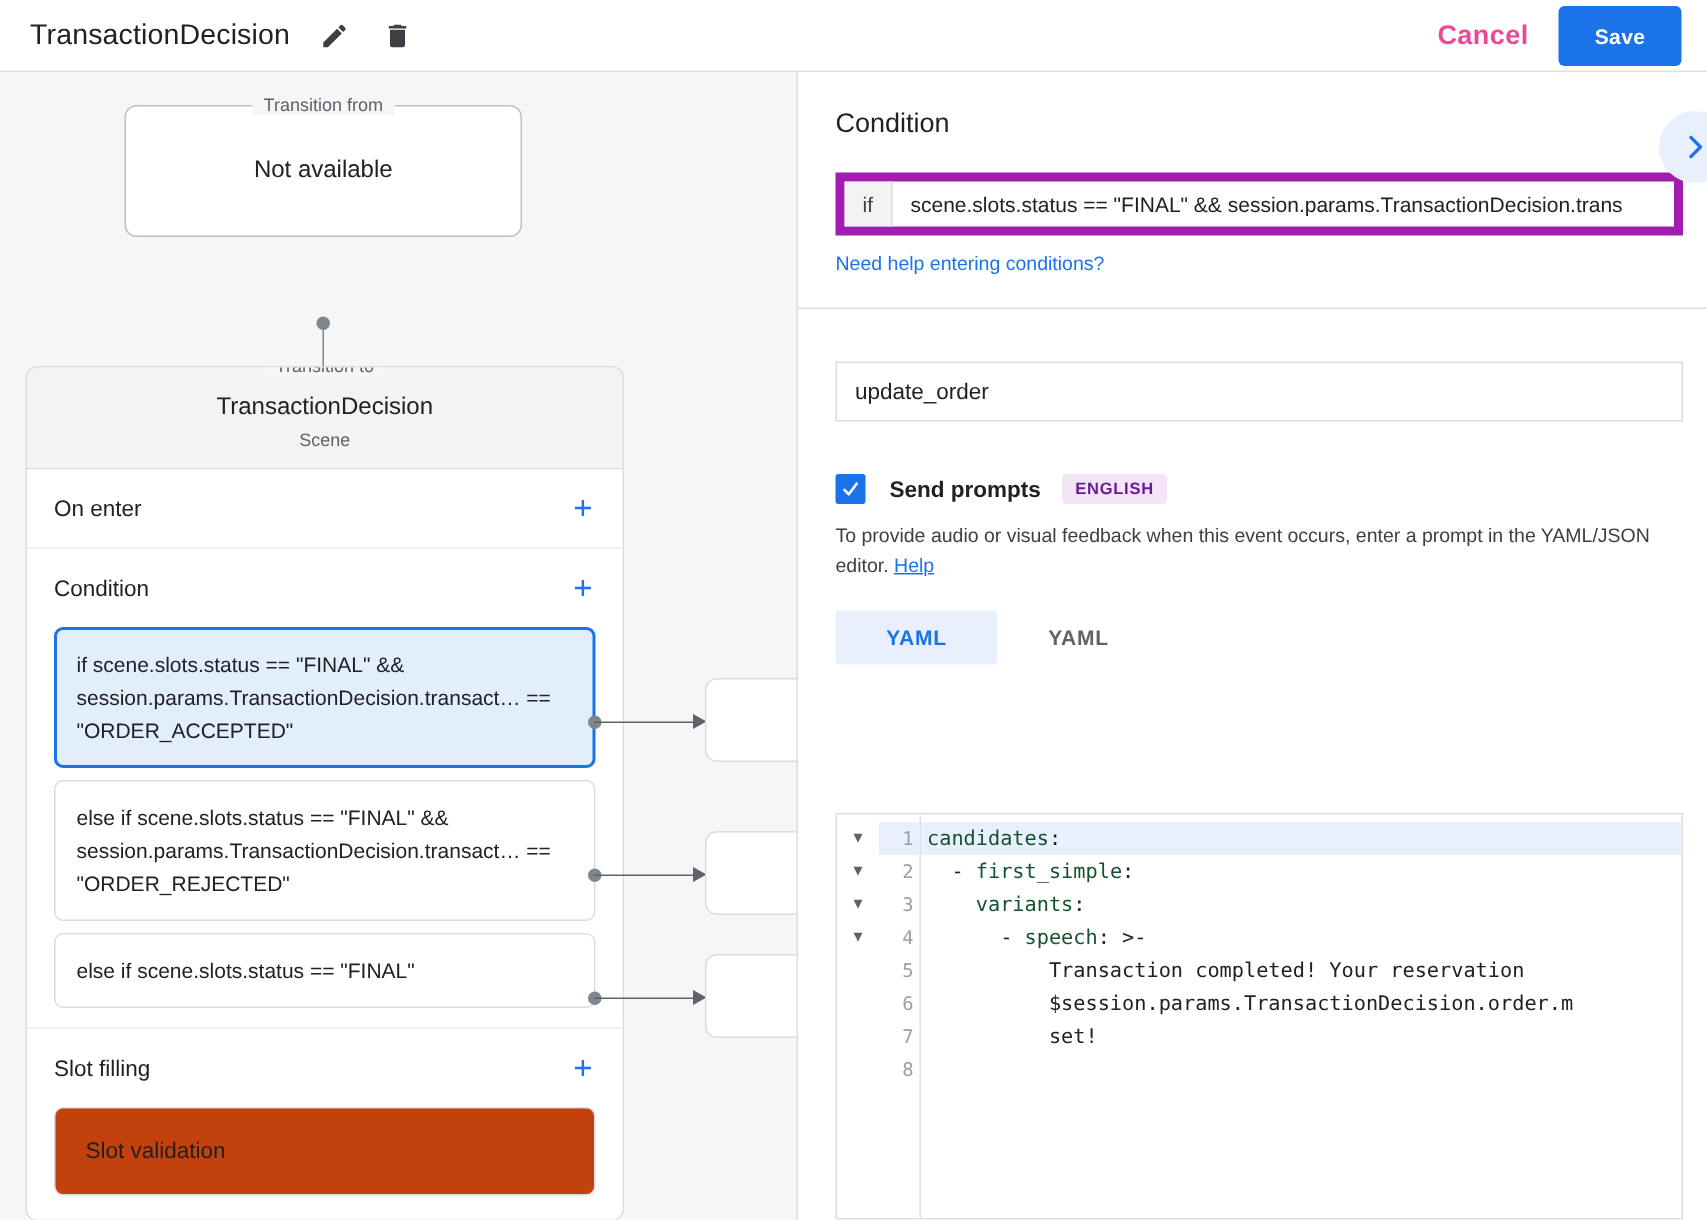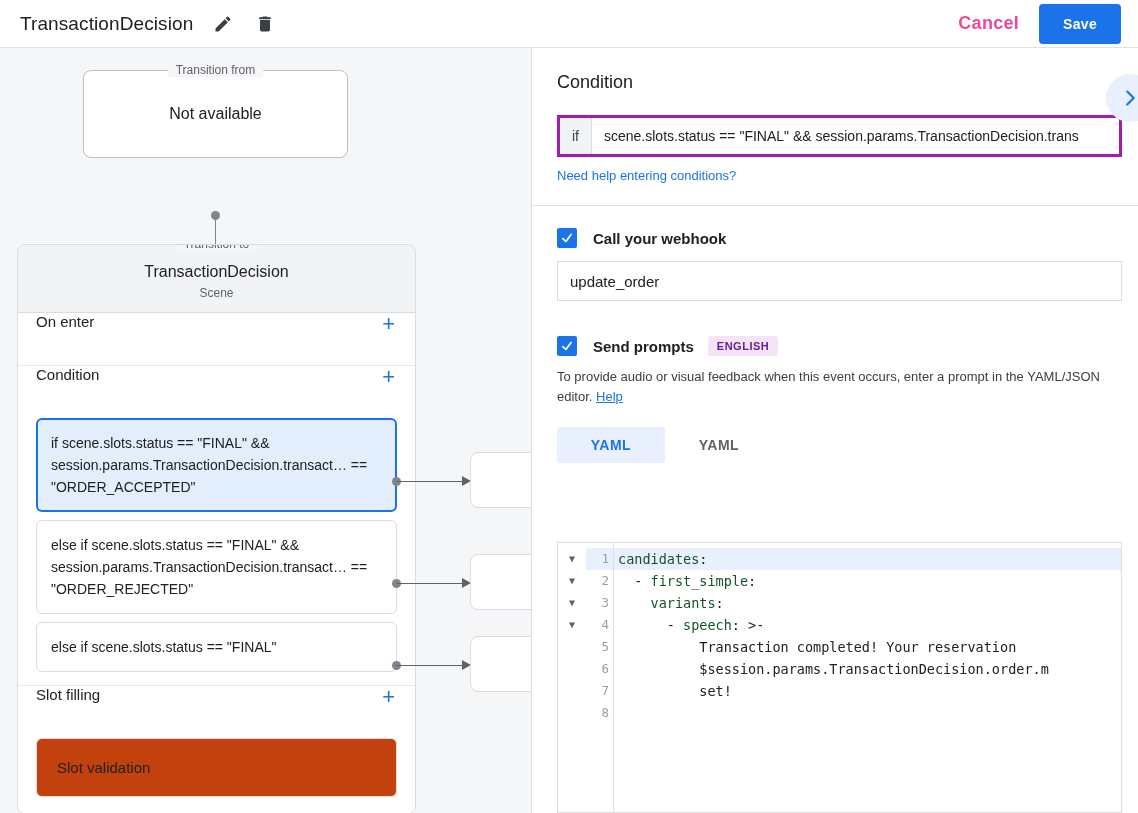--- a/index.html
+++ b/index.html
@@ -131,21 +131,21 @@
   #scene-type { font-size: 12px; color: #5f6368; margin-top: 5px; }
 
   .section {
     border-bottom: 1px solid #e8eaed;
     padding: 0 18px 0 18px;
     background: #ffffff;
   }
   .section:last-child { border-bottom: none; }
   .section-head {
     height: 52px;
-    display: flex; justify-content: space-between;
+    display: flex; align-items: center; justify-content: space-between;
   }
   .section-title { font-size: 15px; color: #202124; }
   .plus-icon {
     font-size: 22px; color: #1a73e8; line-height: 1;
     cursor: pointer; user-select: none; padding: 0 2px;
   }
   .cond-list { padding-bottom: 13px; }
   .cond-item {
     border: 1px solid #dadce0;
     border-radius: 6px;
@@ -217,21 +217,21 @@
   #next-btn {
     position: absolute; right: -16px; top: 26px;
     width: 48px; height: 48px; border-radius: 50%;
     background: #e8f0fe;
     display: flex; align-items: center; justify-content: center;
     cursor: pointer;
   }
   #cond-input-wrap {
     display: flex;
     margin: 0 16px 0 25px;
-    border: 3px solid #a21caf;
+    border: 6px solid #a21caf;
     height: 42px;
     background: #ffffff;
     overflow: hidden;
   }
   #cond-if {
     width: 32px;
     background: #f1f3f4;
     border-right: 1px solid #dadce0;
     display: flex; align-items: center; justify-content: center;
     font-size: 14px; color: #3c4043;
@@ -475,28 +475,20 @@
     <div id="cond-input-wrap">
       <div id="cond-if">if</div>
       <input id="cond-input" type="text" value="scene.slots.status == &quot;FINAL&quot; &amp;&amp; session.params.TransactionDecision.trans" style="">
     </div>
 
     <a id="cond-help">Need help entering conditions?</a>
   </div>
 
   <div id="met-section">
 
-    <div class="check-row">
-      <div class="checkbox">
-        <svg width="14" height="14" viewBox="0 0 24 24" fill="none" stroke="#ffffff" stroke-width="3" stroke-linecap="round" stroke-linejoin="round" aria-hidden="true">
-          <polyline points="5 13 10 18 19 6"></polyline>
-        </svg>
-      </div>
-      <span class="check-label">Call your webhook</span>
-    </div>
     <input id="webhook-input" type="text" value="update_order" style="">
 
     <div id="prompts-block">
       <div class="check-row">
         <div class="checkbox">
           <svg width="14" height="14" viewBox="0 0 24 24" fill="none" stroke="#ffffff" stroke-width="3" stroke-linecap="round" stroke-linejoin="round" aria-hidden="true">
             <polyline points="5 13 10 18 19 6"></polyline>
           </svg>
         </div>
         <span class="check-label">Send prompts</span>

